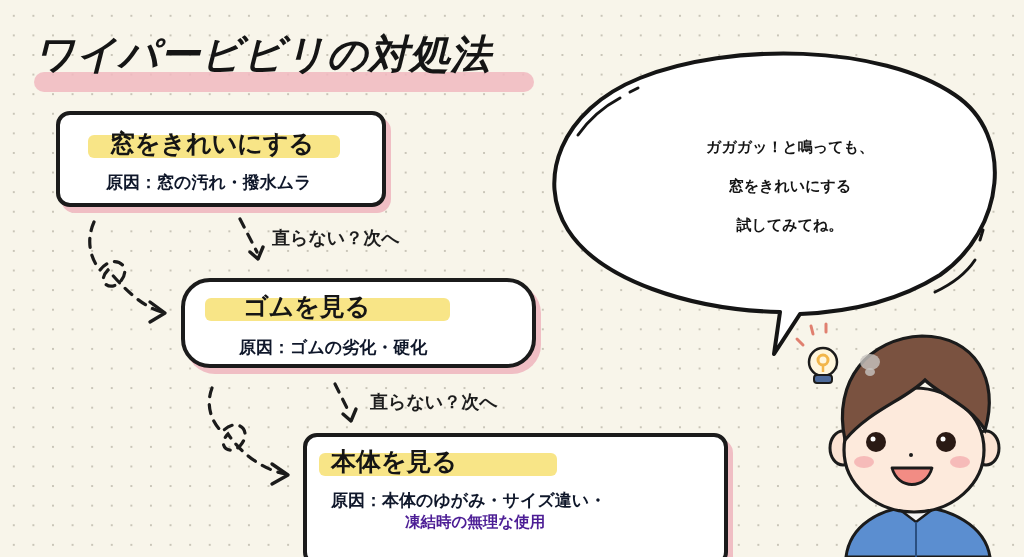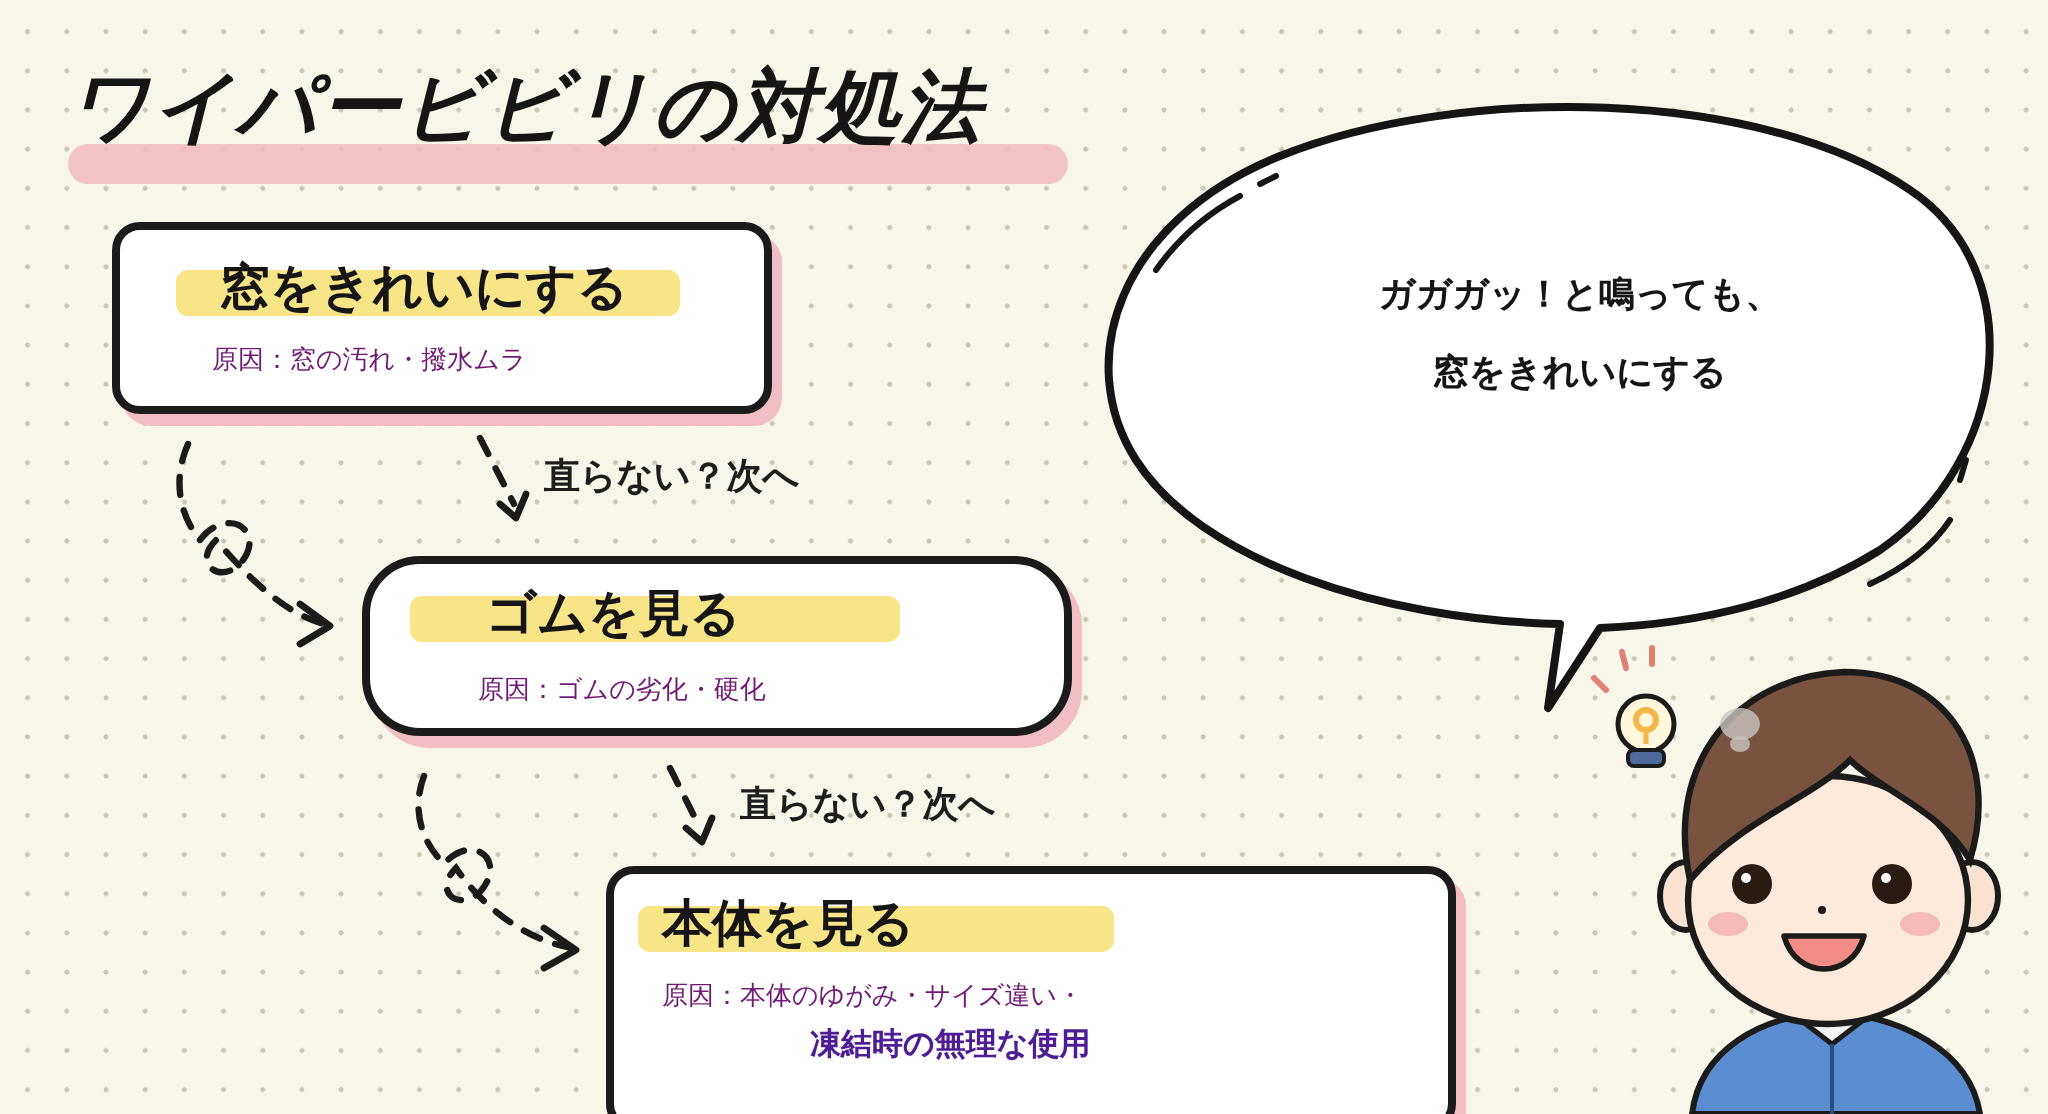--- a/index.html
+++ b/index.html
@@ -28,30 +28,30 @@
     }
     .step-head {
       position:absolute; font-size:25px; font-weight:bold; white-space:nowrap; color:#151515;
     }
     .step-head .hl {
       position:absolute; left:-22px; right:-26px; top:8px; bottom:2px;
       background:#f7e27a; border-radius:6px; z-index:0; opacity:.9;
     }
     .step-head span.t { position:relative; z-index:1; }
     .cause {
-      position:absolute; font-size:13px; font-weight:normal; white-space:nowrap; color:#701a75;
+      position:absolute; font-size:17px; font-weight:bold; white-space:nowrap; color:#0f172a;
     }
     .cause2 { position:absolute; font-size:15.5px; font-weight:bold; white-space:nowrap; color:#4c1d95; }
     .next {
       position:absolute; font-size:18px; font-weight:bold; white-space:nowrap; color:#1d1d1d;
     }
     svg.layer { position:absolute; left:0; top:0; }
     .bubble-text {
       position:absolute; left:570px; top:128px; width:440px; text-align:center;
-      font-size:18px; font-weight:bold; line-height:39px; color:#151515;
+      font-size:15px; font-weight:bold; line-height:39px; color:#151515;
     }
     .bubble-text div { white-space:nowrap; }
   </style>
 </head>
 <body>
 
 <div class="title-wrap">
   <div class="title-hl"></div>
   <h1 class="title">ワイパービビリの対処法</h1>
 </div>
@@ -110,20 +110,21 @@
     <path d="M578 135 C 590 118, 605 106, 620 98"></path>
     <path d="M630 92 L 638 88"></path>
     <path d="M975 260 C 965 275, 950 285, 935 292"></path>
     <path d="M983 230 L 980 240"></path>
   </g>
 </svg>
 
 <div class="bubble-text">
   <div>ガガガッ！と鳴っても、</div>
   <div>窓をきれいにする</div>
+  <div>試してみてね。</div>
 </div>
 
 <svg class="layer" width="1024" height="557">
 
   <path d="M846 557 C 850 525, 880 508, 915 506 C 950 508, 985 525, 990 557 Z" fill="#5b8ed0" stroke="#1b1b1b" stroke-width="3"></path>
   <path d="M895 506 L 916 522 L 937 506" fill="#f4f4f4" stroke="#1b1b1b" stroke-width="2.5"></path>
   <line x1="916" y1="522" x2="916" y2="557" stroke="#2a4f80" stroke-width="2"></line>
 
   <ellipse cx="843" cy="448" rx="13" ry="17" fill="#fbe3d3" stroke="#1b1b1b" stroke-width="3"></ellipse>
   <ellipse cx="986" cy="448" rx="13" ry="17" fill="#fbe3d3" stroke="#1b1b1b" stroke-width="3"></ellipse>

